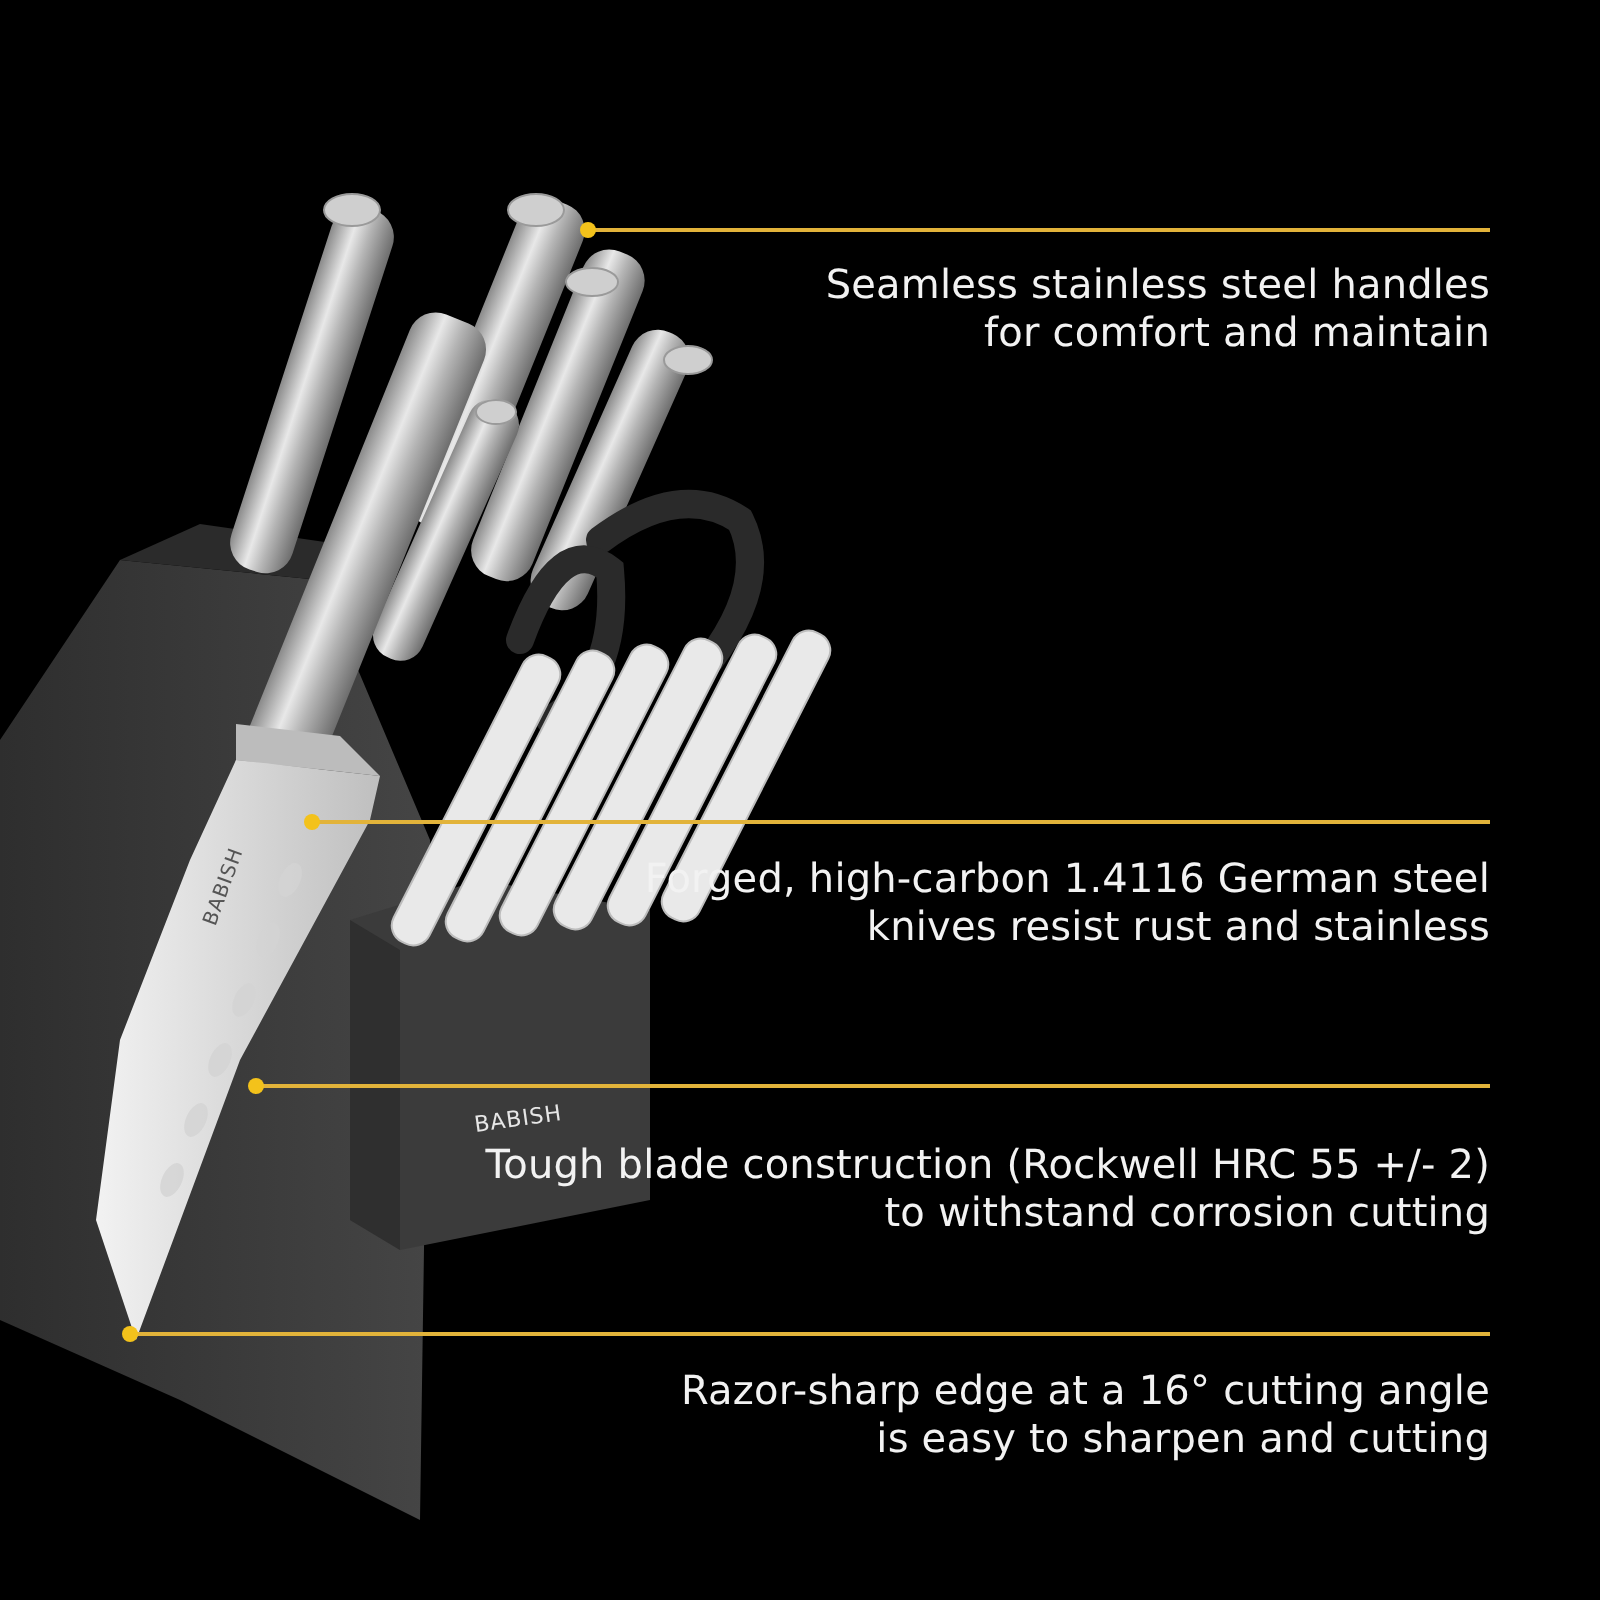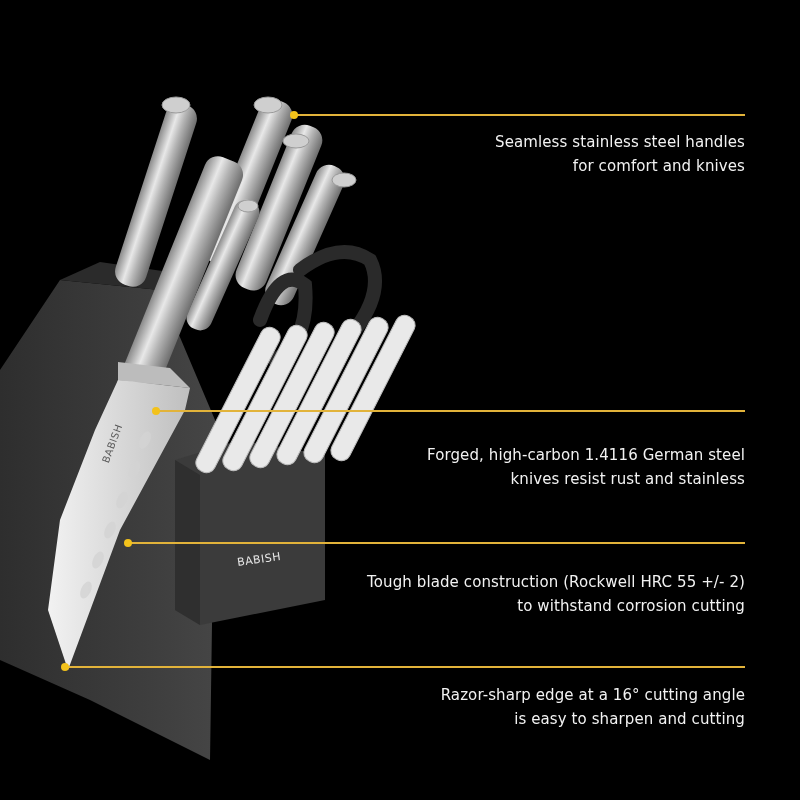--- a/index.html
+++ b/index.html
@@ -1,19 +1,19 @@
 <!DOCTYPE html>
 <html><head>
 <meta charset="utf-8">
 <style>
   html, body { margin: 0; padding: 0; background: #000; }
   body { width: 800px; height: 800px; position: relative; overflow: hidden; font-family: "DejaVu Sans", "Liberation Sans", sans-serif; }
   .stage { position: absolute; inset: 0; background: #000; }
   svg.art { position: absolute; left: 0; top: 0; }
-  .callout-text { position: absolute; right: 55px; text-align: right; color: #f2f2f2; font-size: 15px; line-height: 24px; letter-spacing: 0.1px; white-space: nowrap; }
+  .callout-text { position: absolute; right: 55px; text-align: right; color: #f2f2f2; font-size: 20px; line-height: 24px; letter-spacing: 0.1px; white-space: nowrap; }
   .callout-text span { display: block; }
   .leader { position: absolute; height: 2px; background: #e2b33a; }
   .dot { position: absolute; width: 8px; height: 8px; border-radius: 50%; background: #f3c21b; }
   .brand-block { position: absolute; color: #e6e6e6; font-size: 11px; letter-spacing: 0.5px; }
 </style>
 </head>
 <body>
 
 <div class="stage">
 
@@ -84,26 +84,26 @@
     </g>
   </svg>
 
   <div class="brand-block" style="left:237px; top:553px; transform: rotate(-8deg);">BABISH</div>
   <div class="brand-block" style="left:92px; top:438px; transform: rotate(-70deg); font-size:10px; color:#555;">BABISH</div>
 
   <div class="leader" style="left:296px; top:114px; width:449px;"></div>
   <div class="dot" style="left:290px; top:111px;"></div>
   <div class="callout-text" style="top:130px;">
     <span>Seamless stainless steel handles</span>
-    <span>for comfort and knives</span>
+    <span>for comfort and maintain</span>
   </div>
 
   <div class="leader" style="left:158px; top:410px; width:587px;"></div>
   <div class="dot" style="left:152px; top:407px;"></div>
-  <div class="callout-text" style="top:443px;">
+  <div class="callout-text" style="top:427px;">
     <span>Forged, high-carbon 1.4116 German steel</span>
     <span>knives resist rust and stainless</span>
   </div>
 
   <div class="leader" style="left:128px; top:542px; width:617px;"></div>
   <div class="dot" style="left:124px; top:539px;"></div>
   <div class="callout-text" style="top:557px;margin-top:13px;">
     <span>Tough blade construction (Rockwell HRC 55 +/- 2)</span>
     <span>to withstand corrosion cutting</span>
   </div>

